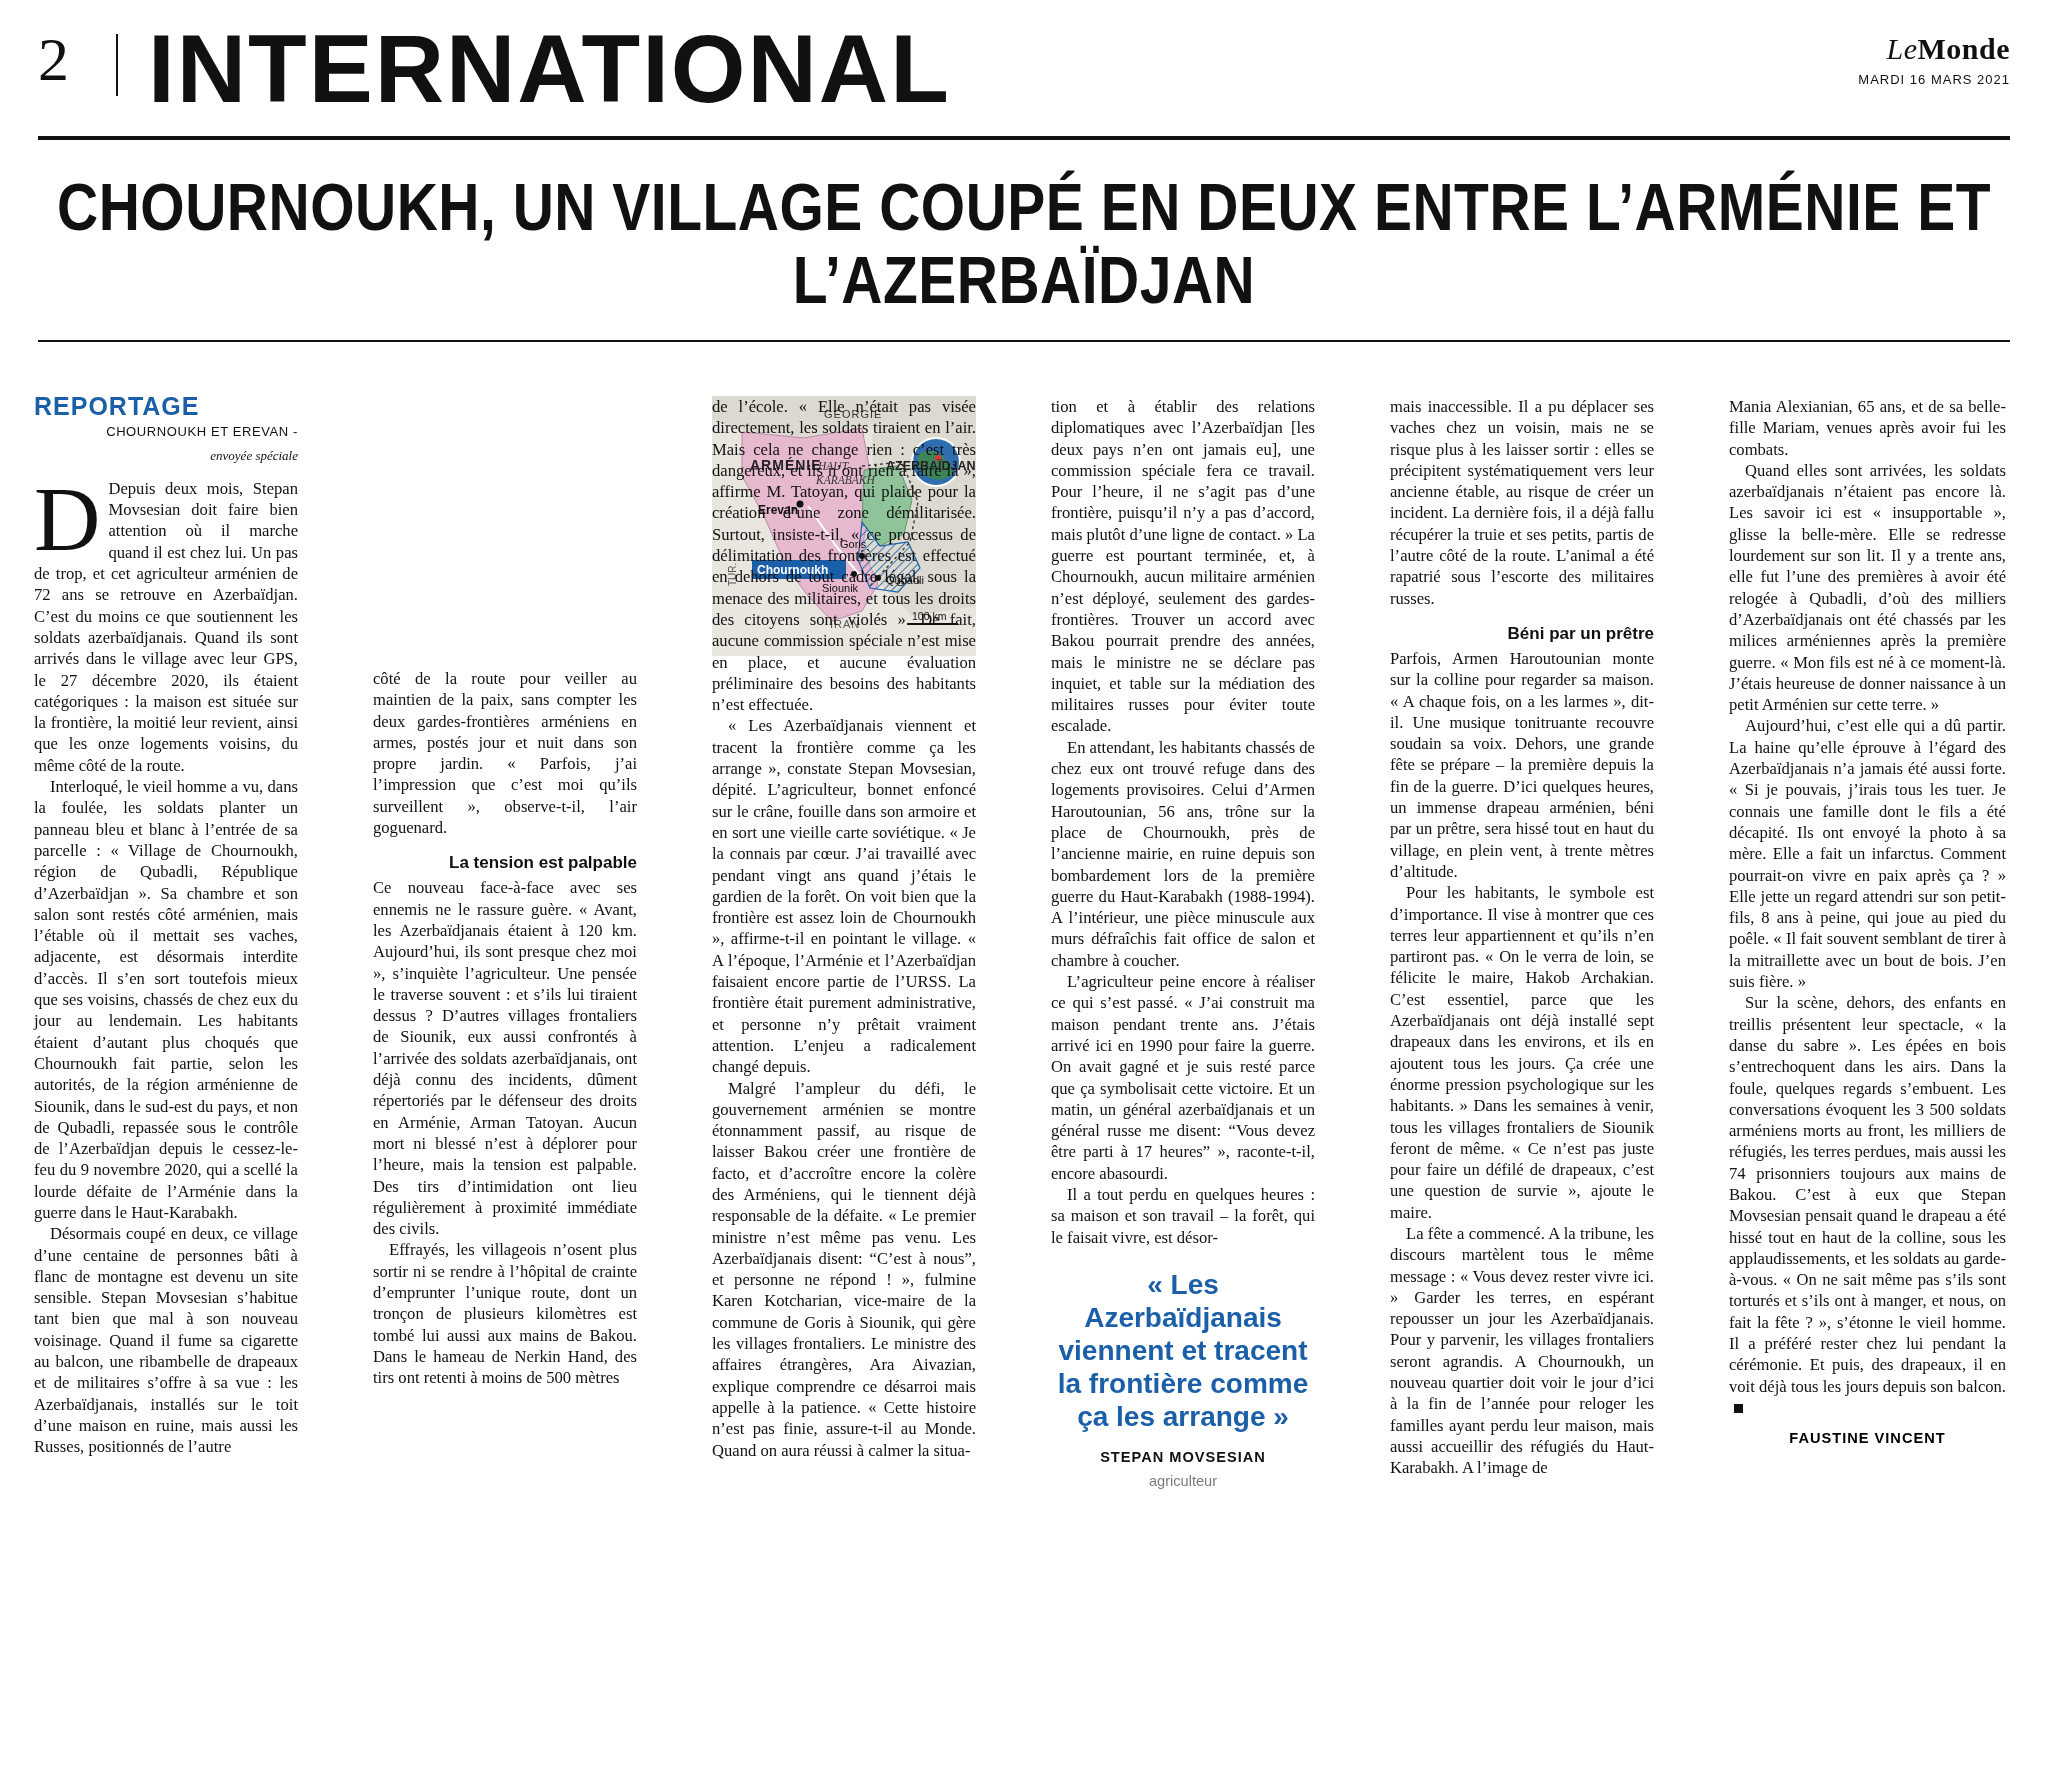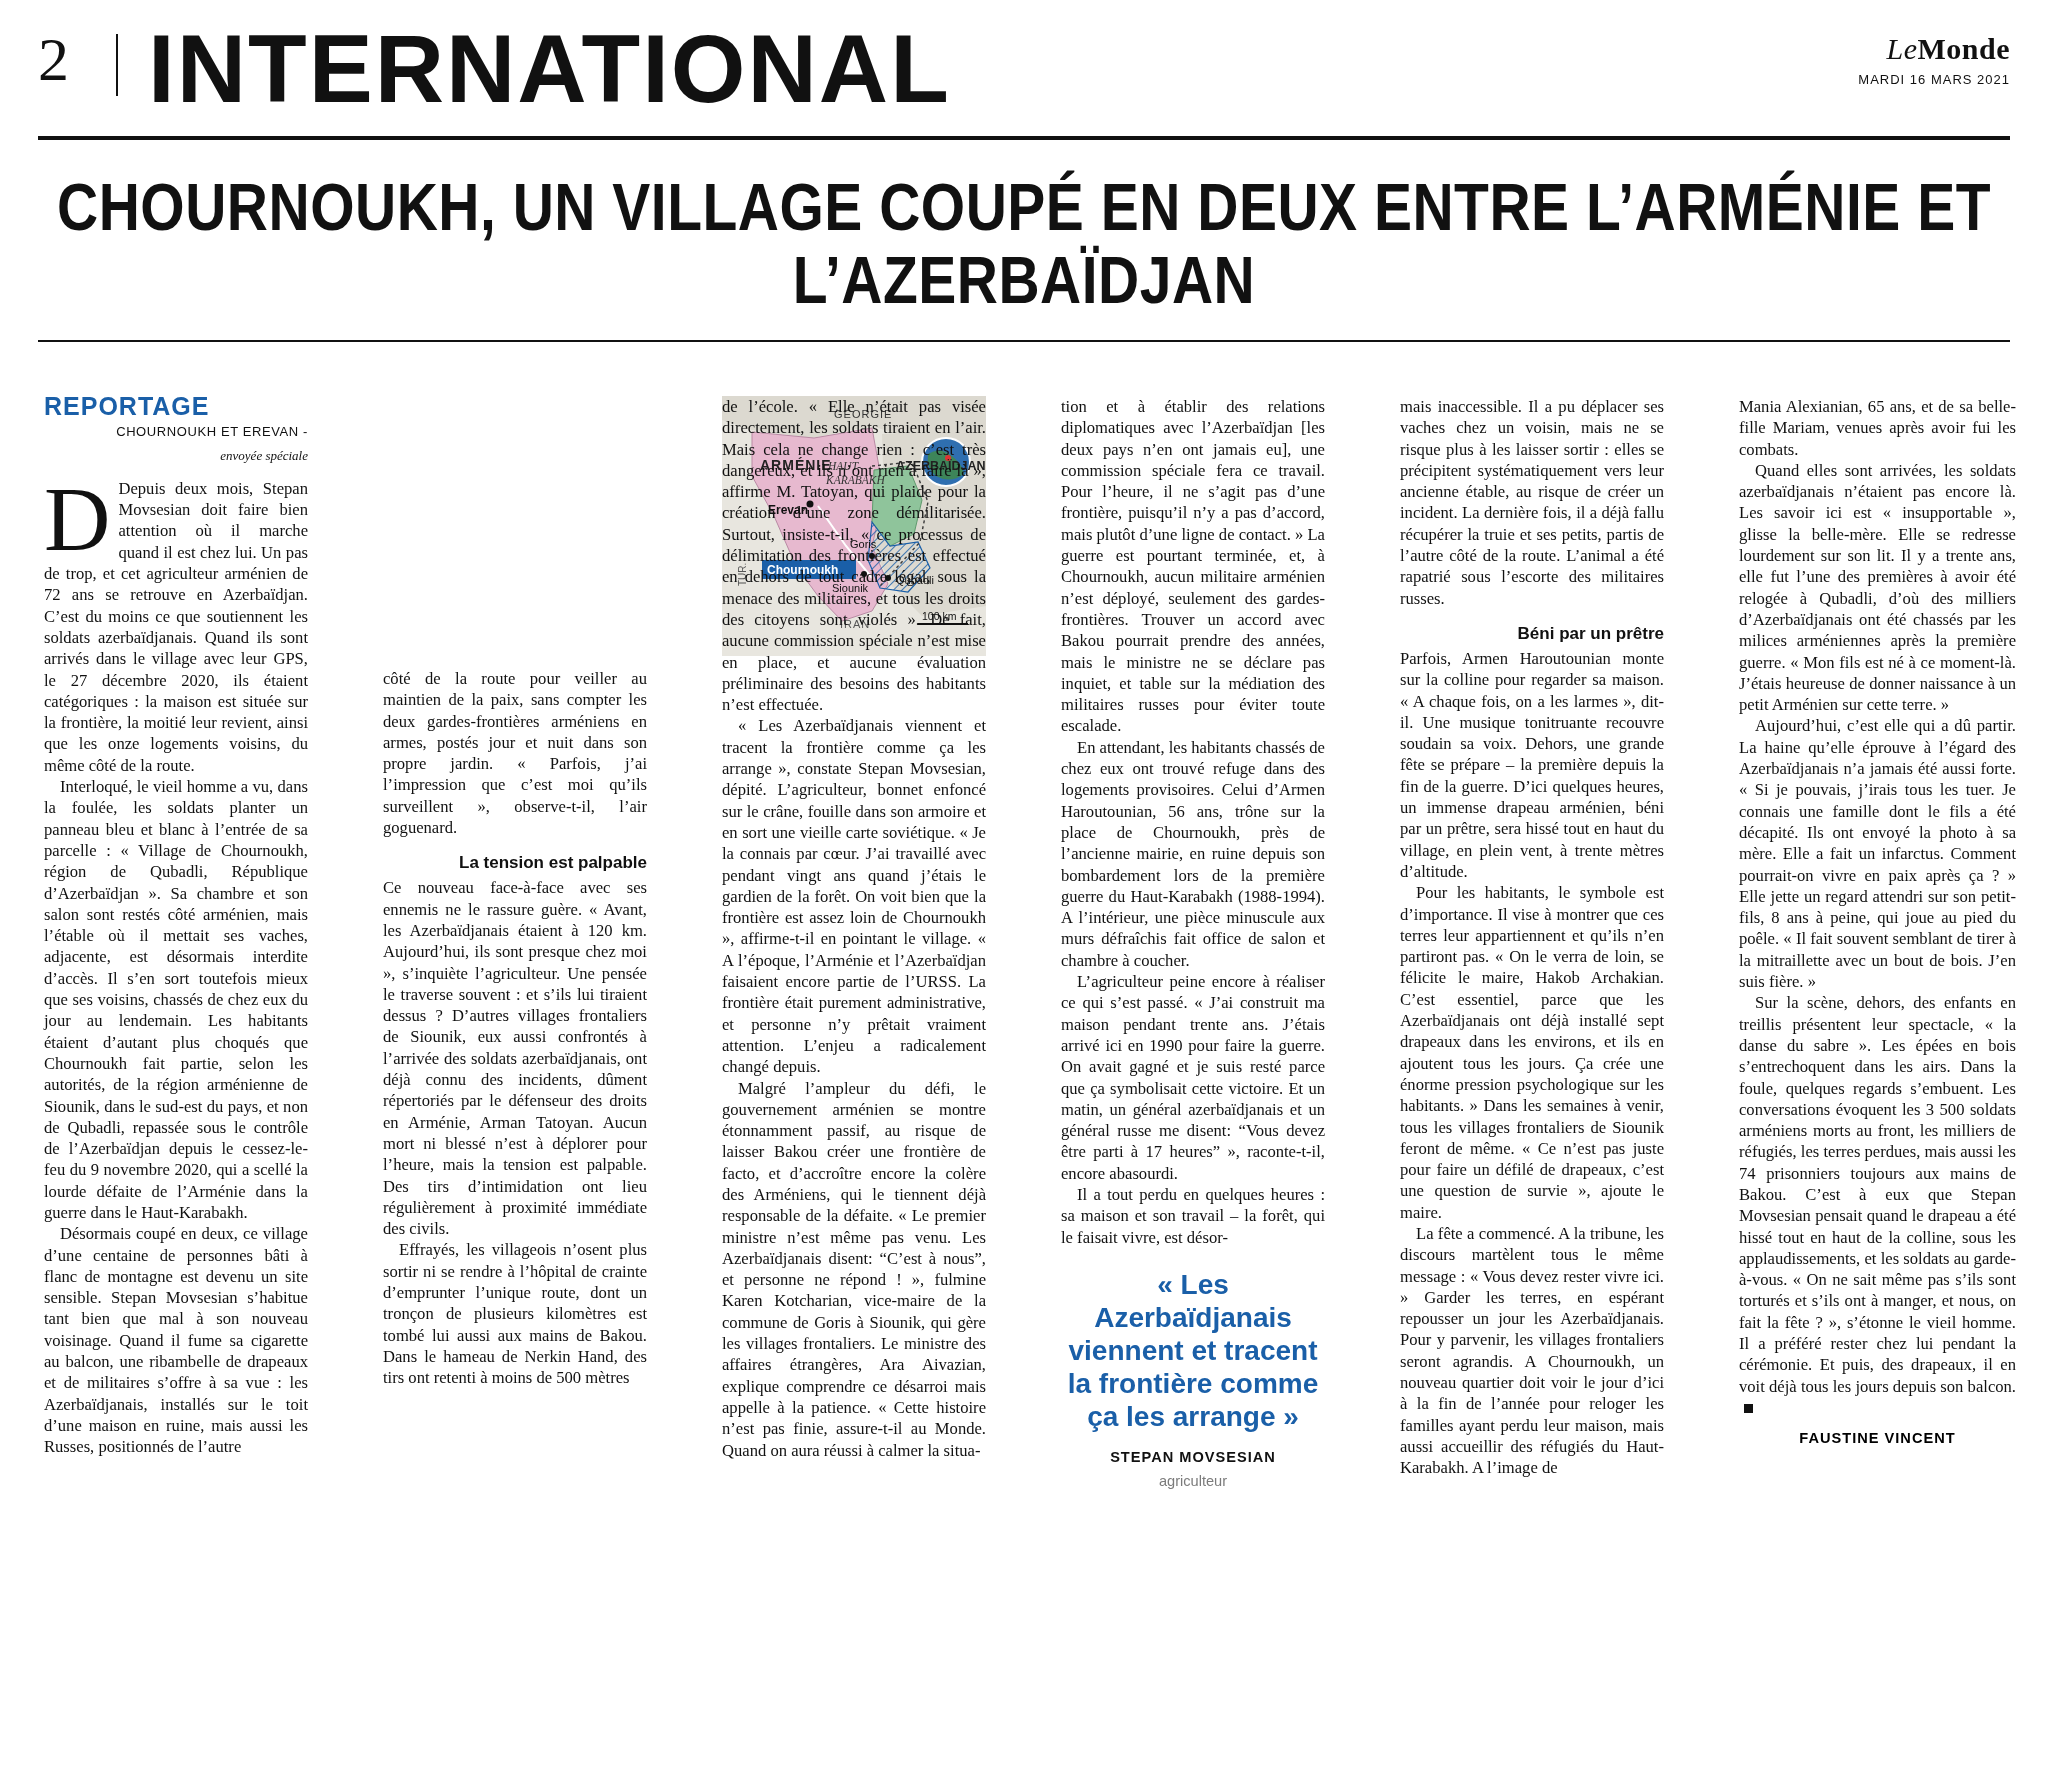--- a/index.html
+++ b/index.html
@@ -16,21 +16,21 @@
   .brand-name .le{font-style:italic;font-weight:400;}
   .brand-date{font-family:"Liberation Sans",sans-serif;font-size:13px;letter-spacing:1px;color:#111;margin-top:6px;}
   .rule-thick{margin:0 38px;height:4px;background:#111;}
 
   
   .headline{margin:30px 38px 0 38px;font-family:"Liberation Sans",sans-serif;font-weight:700;font-size:57px;line-height:62px;letter-spacing:0.5px;text-align:center;color:#111;
     transform:scaleY(1.18);transform-origin:top center;}
   .rule-thin{margin:46px 38px 0 38px;height:2px;background:#111;}
 
   
-  .cols{position:absolute;left:44px;top:378px;width:1972px;height:1360px;}
+  .cols{position:absolute;left:34px;top:378px;width:1972px;height:1360px;}
   .col{position:absolute;top:0;width:264px;height:1360px;font-size:16.6px;line-height:21.3px;text-align:justify;}
   .c1{left:0;}
   .c2{left:339px;}
   .c3{left:678px;}
   .c4{left:1017px;}
   .c5{left:1356px;}
   .c6{left:1695px;width:277px;}
   .col p{margin:0 0 0 0;text-indent:16px;}
   .col p.first{text-indent:0;}
   .col p.ni{text-indent:0;}

